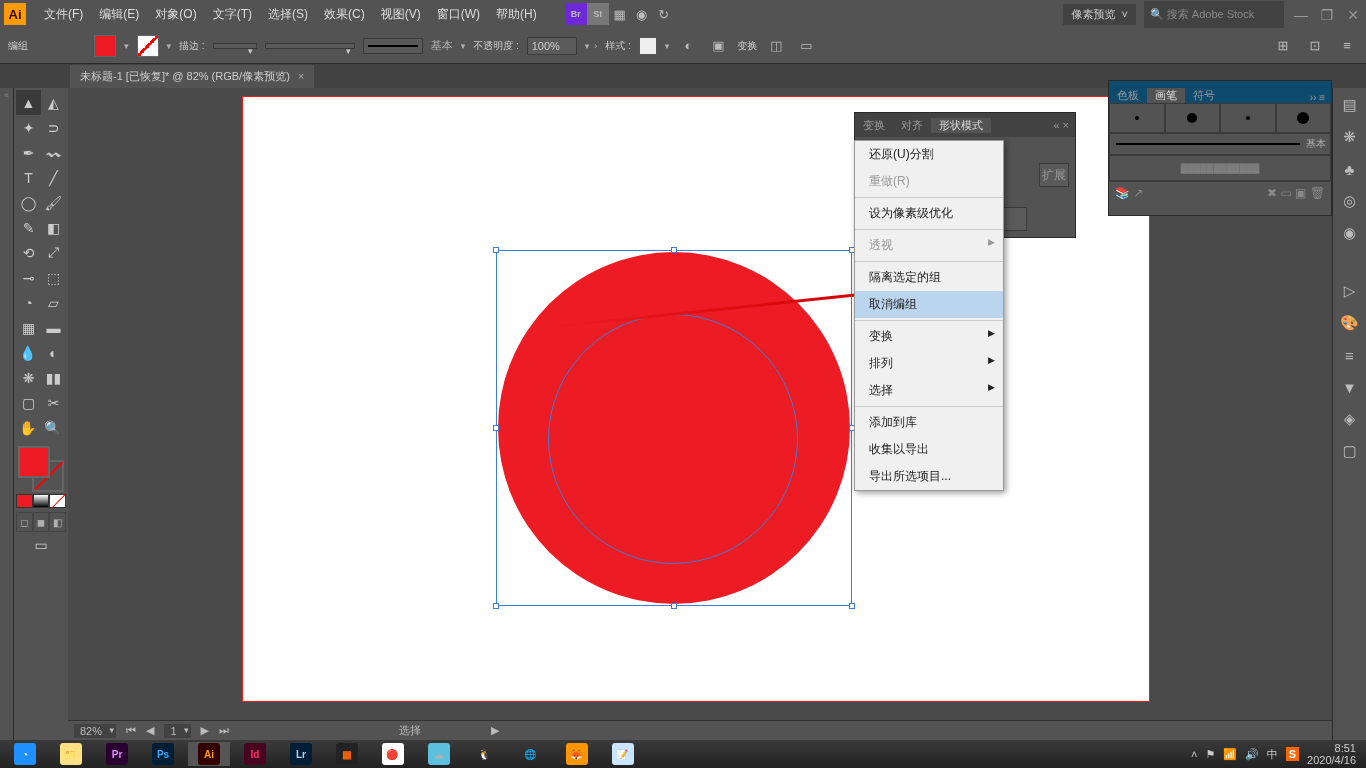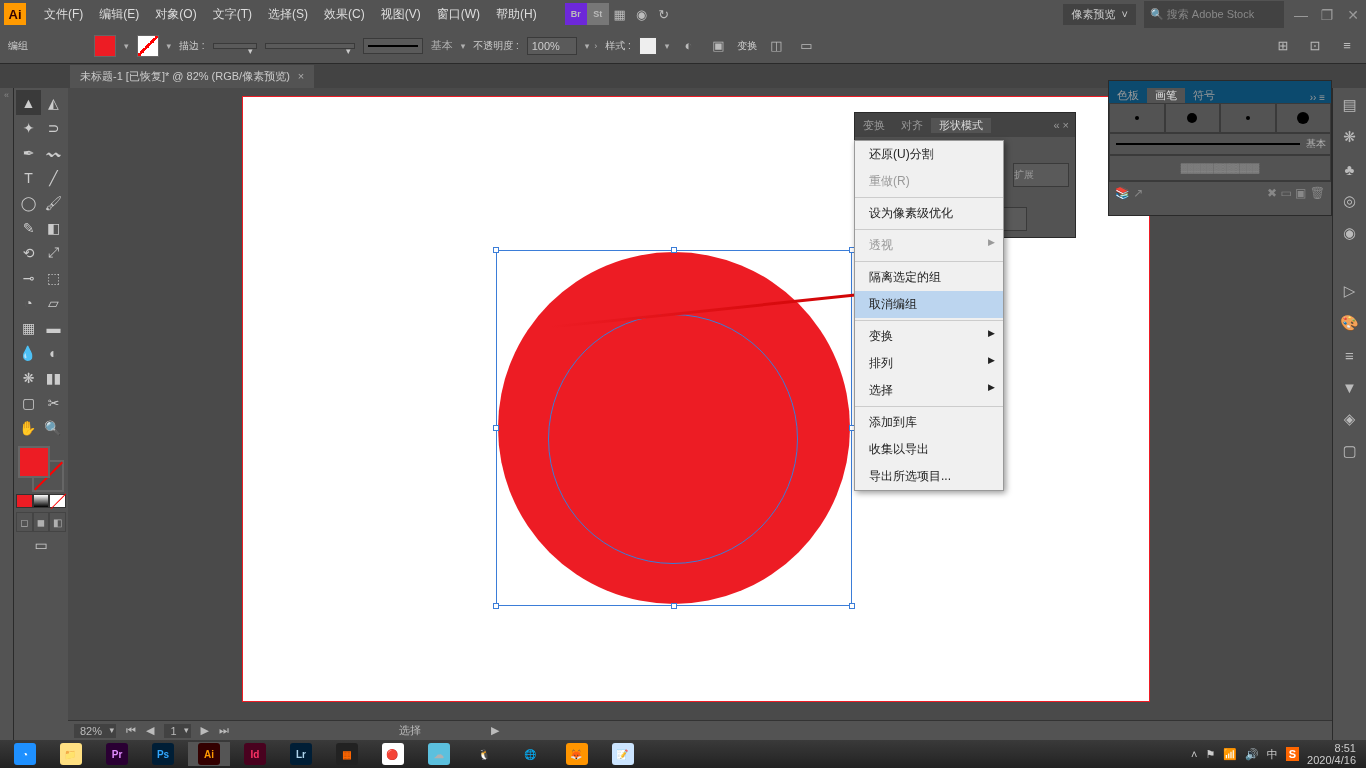--- a/index.html
+++ b/index.html
@@ -285,21 +285,21 @@
     <div class="pf-close">« ×</div>
   </div>
   <div class="pf-body">
     <div class="pf-label">形状模式 :</div>
     <div class="pf-row">
       <div class="pf-btn"></div>
       <div class="pf-btn"></div>
       <div class="pf-btn"></div>
       <div class="pf-btn"></div>
       <div style="flex:1"></div>
-      <div class="pf-btn" style="width:56px;text-align:left;font-size:10px;line-height:22px;color:#999">扩展</div>
+      <div class="pf-btn" style="width:30px;text-align:center;font-size:12px;line-height:22px;color:#999">扩展</div>
     </div>
     <div class="pf-label">路径查找器 :</div>
     <div class="pf-row">
       <div class="pf-btn"></div>
       <div class="pf-btn"></div>
       <div class="pf-btn"></div>
       <div class="pf-btn"></div>
       <div class="pf-btn"></div>
       <div class="pf-btn"></div>
     </div>

